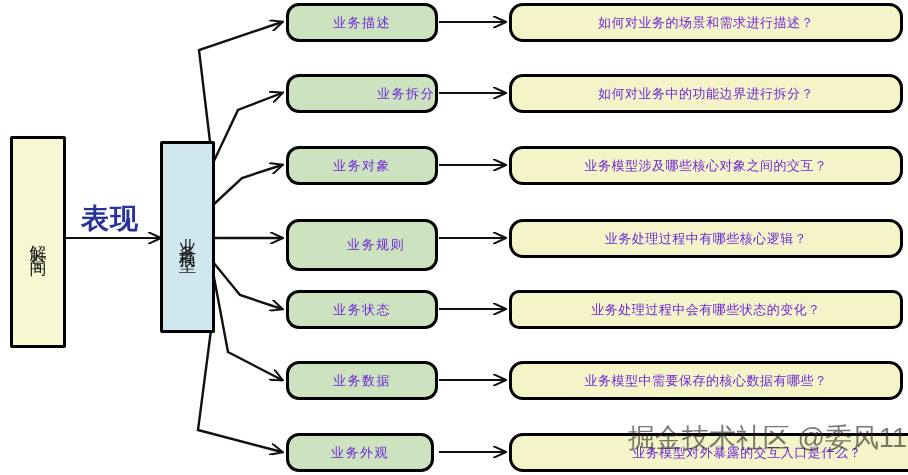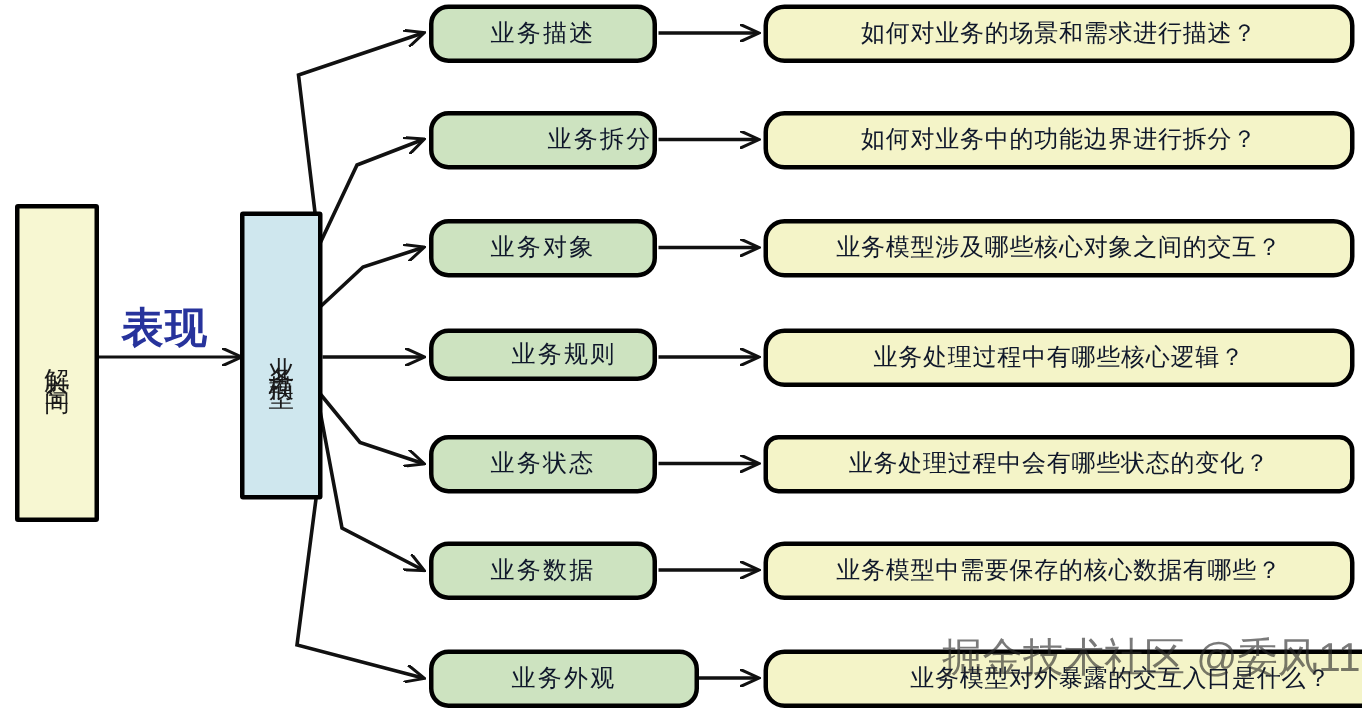--- a/index.html
+++ b/index.html
@@ -29,22 +29,22 @@
     font-size:17px;
     color:#1a1a1a;
     line-height:1;
     font-family:"Liberation Serif","DejaVu Serif",serif;
   }
 
   
   .rbox{
     border:3px solid #000;
     border-radius:13px;
-    font-size:16px;
-    color:#0f172a;
+    font-size:13px;
+    color:#6d28d9;
     letter-spacing:1.5px;
     white-space:nowrap;
   }
   .rbox.green{background:#cde3c0;}
   .rbox.yellow{background:#f4f4c8;border-radius:14px;letter-spacing:0.5px;}
 
   
   .rel-label{
     position:absolute;
     color:#27339c;
@@ -114,30 +114,30 @@
 
   <div class="node rbox green" style="left:286px;top:3px;width:152px;height:39px;">
     <span>业务描述</span>
   </div>
   <div class="node rbox green" style="left:286px;top:74px;width:152px;height:39px;justify-content:flex-end;">
     <span>业务拆分</span>
   </div>
   <div class="node rbox green" style="left:286px;top:146px;width:152px;height:39px;">
     <span>业务对象</span>
   </div>
-  <div class="node rbox green" style="left:286px;top:219px;width:152px;height:35px;padding-left:28px;">
+  <div class="node rbox green" style="left:286px;top:219px;width:152px;height:52px;padding-left:28px;">
     <span>业务规则</span>
   </div>
   <div class="node rbox green" style="left:286px;top:290px;width:152px;height:39px;">
     <span>业务状态</span>
   </div>
   <div class="node rbox green" style="left:286px;top:361px;width:152px;height:39px;">
     <span>业务数据</span>
   </div>
-  <div class="node rbox green" style="left:286px;top:433px;width:180px;height:39px;">
+  <div class="node rbox green" style="left:286px;top:433px;width:148px;height:39px;">
     <span>业务外观</span>
   </div>
 
   <div class="node rbox yellow" style="left:509px;top:74px;width:394px;height:39px;">
     <span>如何对业务中的功能边界进行拆分？</span>
   </div>
   <div class="node rbox yellow" style="left:509px;top:3px;width:394px;height:39px;">
     <span>如何对业务的场景和需求进行描述？</span>
   </div>
   <div class="node rbox yellow" style="left:509px;top:146px;width:394px;height:39px;">

